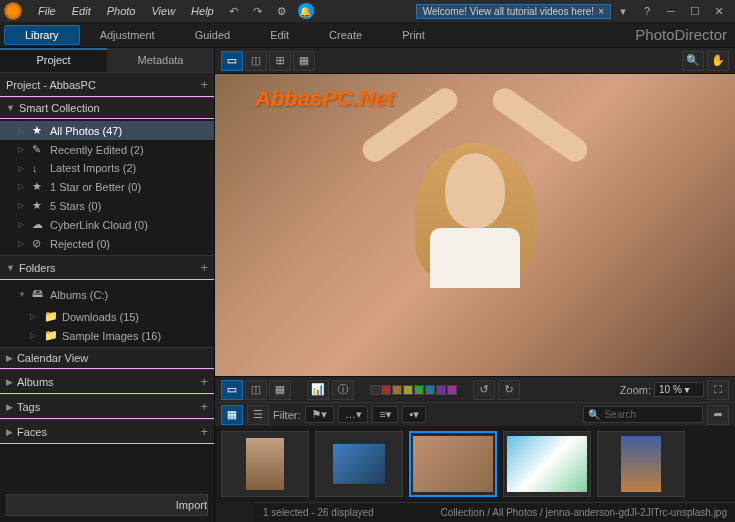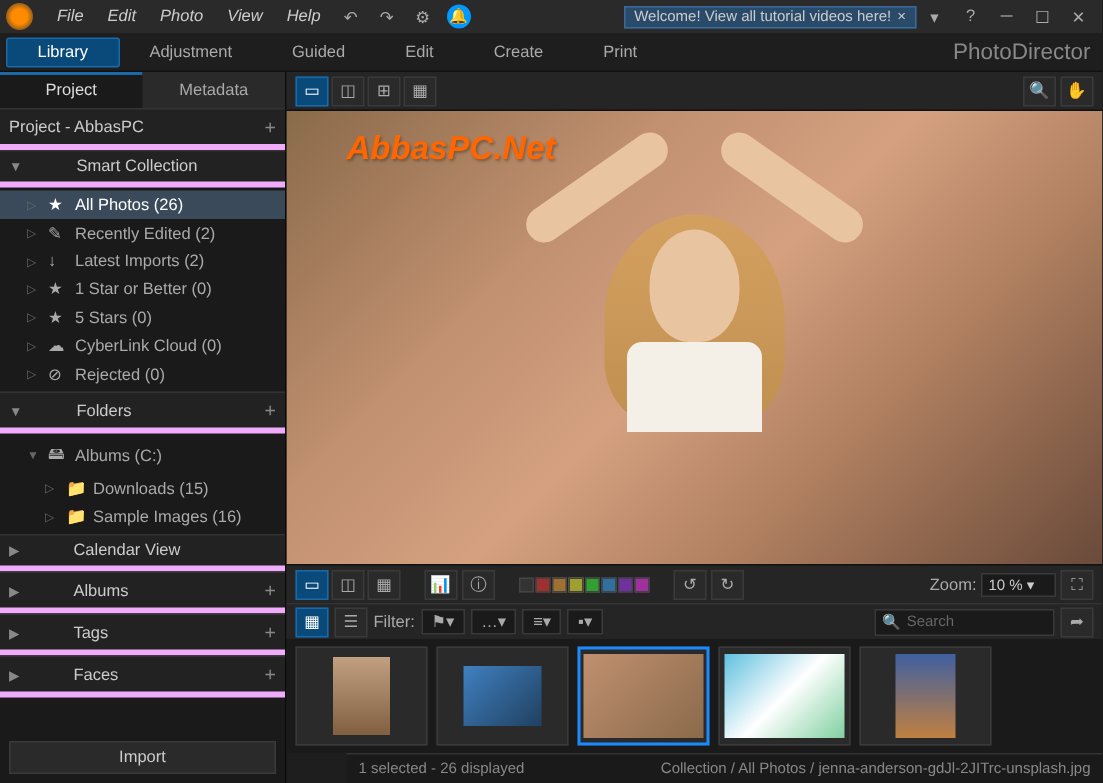--- a/index.html
+++ b/index.html
@@ -12,35 +12,35 @@
 .circle-icon { width: 16px; height: 16px; border-radius: 50%; background: #0099ff; display: flex; align-items: center; justify-content: center; color: #fff; font-size: 10px; }
 .welcome-banner { background: #2a4a6a; border: 1px solid #3a6a9a; padding: 1px 6px; font-size: 10px; cursor: pointer; display: flex; align-items: center; gap: 4px; }
 .win-btn { width: 24px; height: 20px; display: flex; align-items: center; justify-content: center; cursor: pointer; color: #aaa; }
 
 .toolbar { height: 26px; background: #1e1e1e; display: flex; align-items: center; border-bottom: 1px solid #111; }
 .mode-btn { padding: 3px 20px; cursor: pointer; color: #aaa; font-size: 11px; text-align: center; }
 .mode-btn.active { background: #0a4a7a; border: 1px solid #1a6aaa; color: #fff; border-radius: 2px; margin-left: 4px; }
 .brand { margin-left: auto; margin-right: 8px; color: #888; font-size: 15px; font-weight: 300; }
 
 .main { display: flex; height: calc(522px - 22px - 26px); }
-.sidebar { width: 191px; background: #1a1a1a; display: flex; flex-direction: column; border-right: 1px solid #0a0a0a; }
+.sidebar { width: 215px; background: #1a1a1a; display: flex; flex-direction: column; border-right: 1px solid #0a0a0a; }
 .side-tabs { display: flex; height: 24px; }
 .side-tab { flex: 1; text-align: center; padding: 4px 0; background: #2a2a2a; border-top: 2px solid transparent; cursor: pointer; color: #aaa; }
 .side-tab.active { background: #1a1a1a; border-top-color: #1a6aaa; color: #ddd; }
-.panel-header { display: flex; align-items: center; padding: 4px 6px; background: #222; border-top: 1px solid #333; border-bottom: 4px solid #f0abfc; cursor: pointer; gap: 32px; }
+.panel-header { display: flex; align-items: center; padding: 4px 6px; background: #222; border-top: 1px solid #333; border-bottom: 1px solid #f0abfc; cursor: pointer; }
 .panel-header .expand { margin-right: 4px; font-size: 9px; color: #888; }
 .panel-header .plus { margin-left: auto; color: #888; cursor: pointer; font-size: 13px; }
 .panel-body { padding: 2px 0; }
 .tree-item { display: flex; align-items: center; padding: 3px 6px; cursor: pointer; color: #aaa; }
 .tree-item.selected { background: #3a4a5a; color: #fff; }
 .tree-item .expand { width: 10px; font-size: 8px; color: #666; }
 .tree-item .icon { width: 14px; margin: 0 4px; font-size: 11px; }
 .tree-item.indent1 { padding-left: 18px; }
 .tree-item.indent2 { padding-left: 30px; }
-.import-btn { margin: auto 6px 6px 6px; padding: 4px 0; text-align: center; background: #2a2a2a; border: 1px solid #3a3a3a; cursor: pointer; }
+.import-btn { margin: auto 6px 6px 6px; padding: 4px 0; text-align: right; background: #2a2a2a; border: 1px solid #3a3a3a; cursor: pointer; }
 
 .content { flex: 1; display: flex; flex-direction: column; background: #1e1e1e; }
 .view-toolbar { height: 26px; background: #252525; display: flex; align-items: center; padding: 0 6px; gap: 3px; border-bottom: 1px solid #111; }
 .tb-btn { width: 22px; height: 20px; background: #2a2a2a; border: 1px solid #3a3a3a; display: flex; align-items: center; justify-content: center; cursor: pointer; color: #aaa; font-size: 11px; }
 .tb-btn.active { background: #0a4a7a; border-color: #1a6aaa; color: #fff; }
 .tb-group { display: flex; gap: 2px; }
 .tb-spacer { flex: 1; }
 
 .preview { flex: 1; background: #2a2a2a; display: flex; align-items: flex-start; justify-content: center; position: relative; overflow: hidden; }
 .preview-img { width: 100%; height: 100%; background: linear-gradient(135deg, #8a6a4a 0%, #c09070 30%, #d4a080 50%, #b08060 70%, #6a4a3a 100%); position: relative; }
@@ -129,21 +129,21 @@
     </div>
 
     <div class="panel-header">
       <span class="expand">▼</span>
       <span>Smart Collection</span>
     </div>
     <div class="panel-body">
       <div class="tree-item indent1 selected">
           <span class="expand">▷</span>
           <span class="icon">★</span>
-          <span>All Photos (26)</span>
+          <span>All Photos (47)</span>
         </div>
       <div class="tree-item indent1">
           <span class="expand">▷</span>
           <span class="icon">✎</span>
           <span>Recently Edited (2)</span>
         </div>
       <div class="tree-item indent1">
           <span class="expand">▷</span>
           <span class="icon">↓</span>
           <span>Latest Imports (2)</span>

